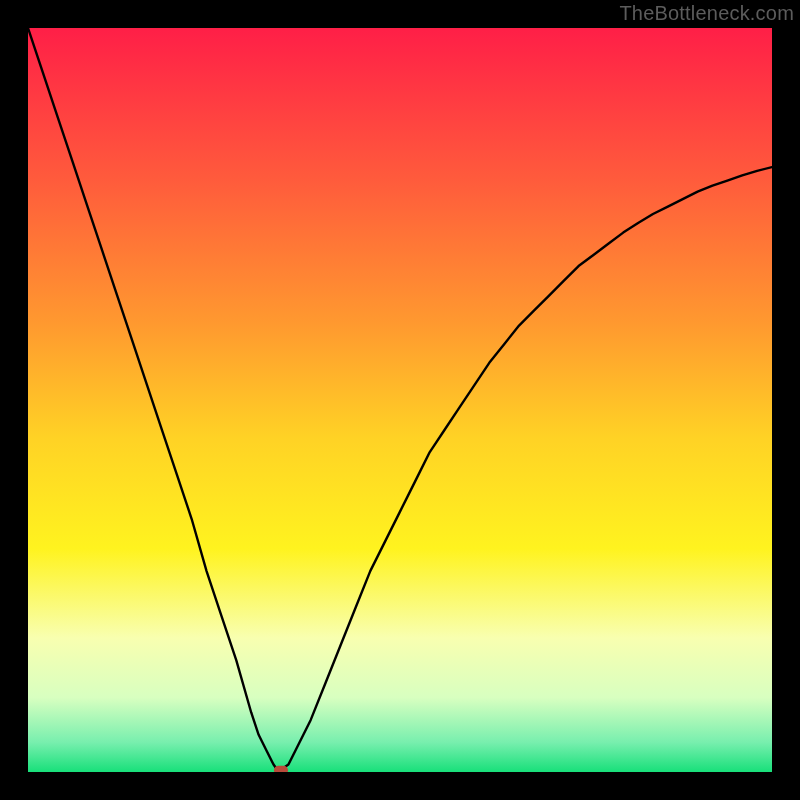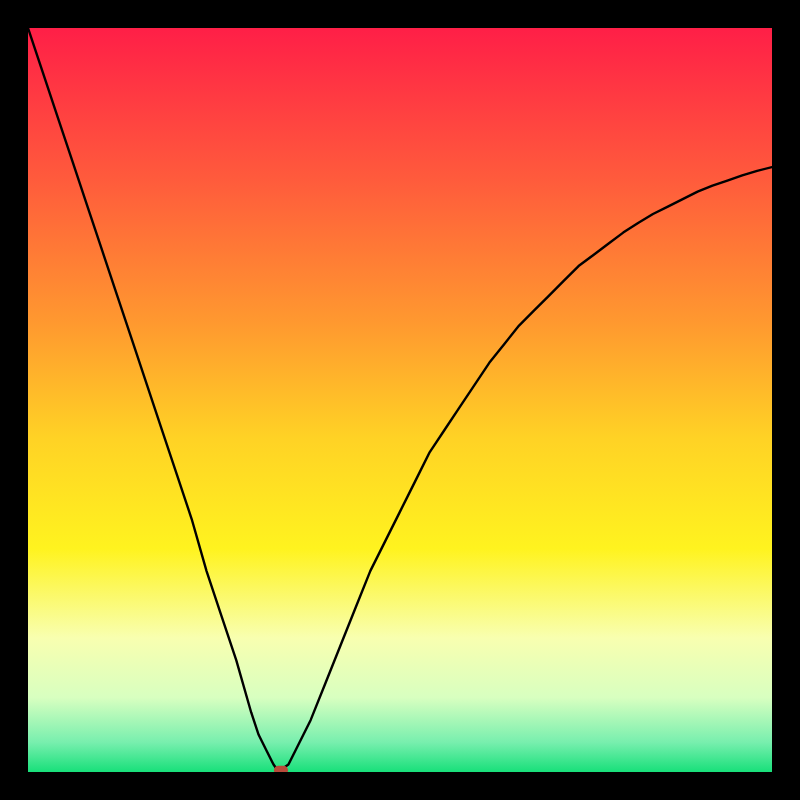--- a/index.html
+++ b/index.html
@@ -58,13 +58,14 @@
             <stop offset="100%" stop-color="#18e07a"></stop>
           </linearGradient>
       </defs>
       <rect id="bg-rect" x="0" y="0" width="744" height="744" fill="url(#bg-grad)"></rect>
       <path id="curve" fill="none" stroke="#000" stroke-width="2.4" stroke-linecap="round" stroke-linejoin="round" d="M0.00 0.00 L14.88 44.64 L29.76 89.28 L44.64 133.92 L59.52 178.56 L74.40 223.20 L89.28 267.84 L104.16 312.48 L119.04 357.12 L133.92 401.76 L148.80 446.40 L163.68 491.04 L178.56 543.12 L193.44 587.76 L208.32 632.40 L223.20 684.48 L230.64 706.80 L238.08 721.68 L245.52 736.56 L249.24 741.77 L252.96 741.77 L260.40 736.56 L267.84 721.68 L282.72 691.92 L297.60 654.72 L312.48 617.52 L327.36 580.32 L342.24 543.12 L357.12 513.36 L372.00 483.60 L386.88 453.84 L401.76 424.08 L416.64 401.76 L431.52 379.44 L446.40 357.12 L461.28 334.80 L476.16 316.20 L491.04 297.60 L505.92 282.72 L520.80 267.84 L535.68 252.96 L550.56 238.08 L565.44 226.92 L580.32 215.76 L595.20 204.60 L610.08 194.93 L624.96 186.00 L639.84 178.56 L654.72 171.12 L669.60 163.68 L684.48 157.73 L699.36 152.52 L714.24 147.31 L729.12 142.85 L744.00 139.13"></path>
       <g id="marker">
           <rect x="245.96" y="737.77" width="14" height="9" rx="4.5" ry="4.5" fill="#b94a3a"></rect>
         </g>
     </svg>
   </div>
+  <div class="watermark">TheBottleneck.com</div>
 </div>
 
 </body></html>

